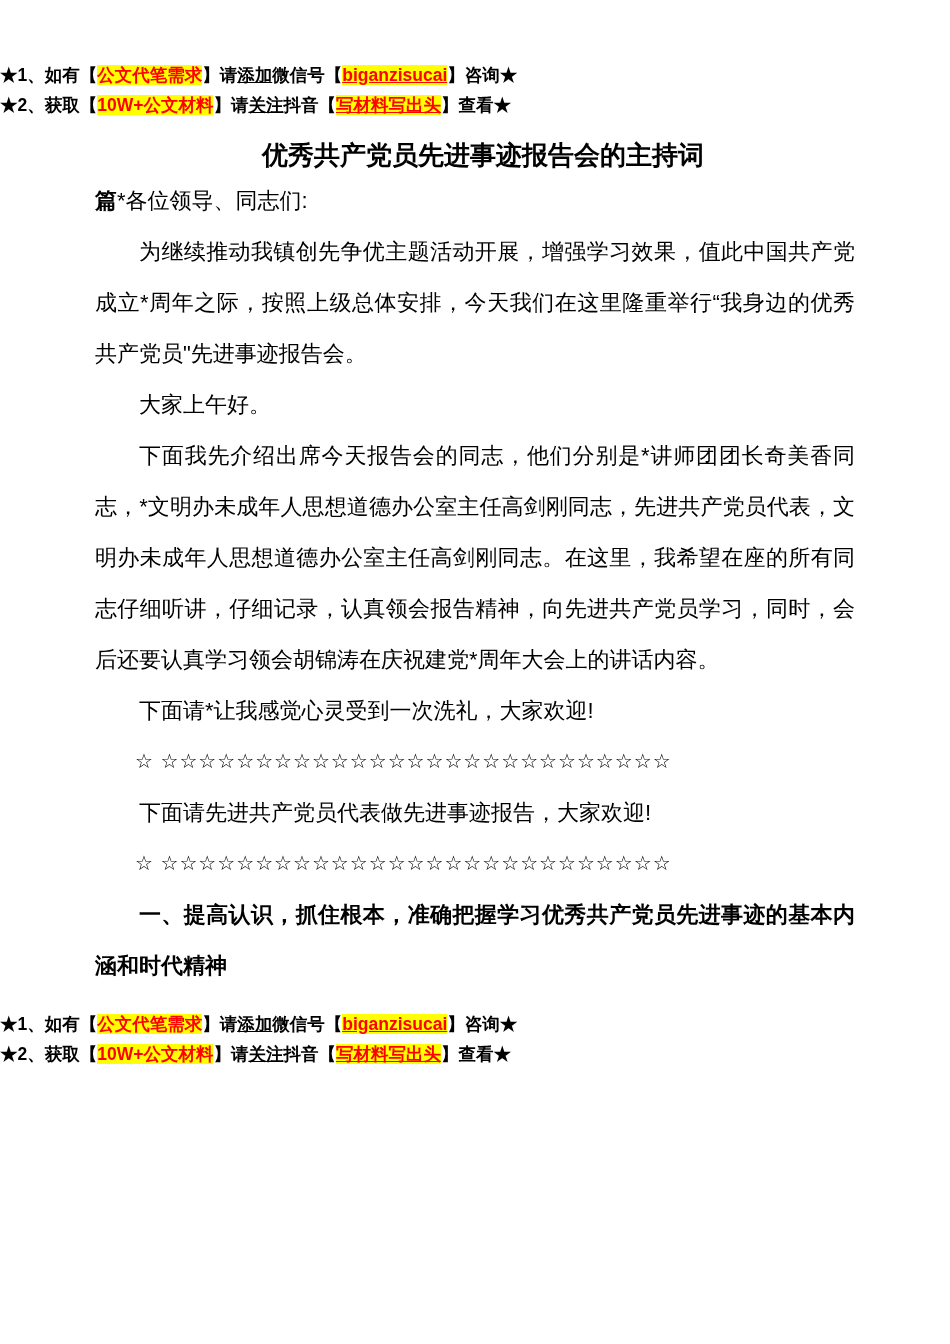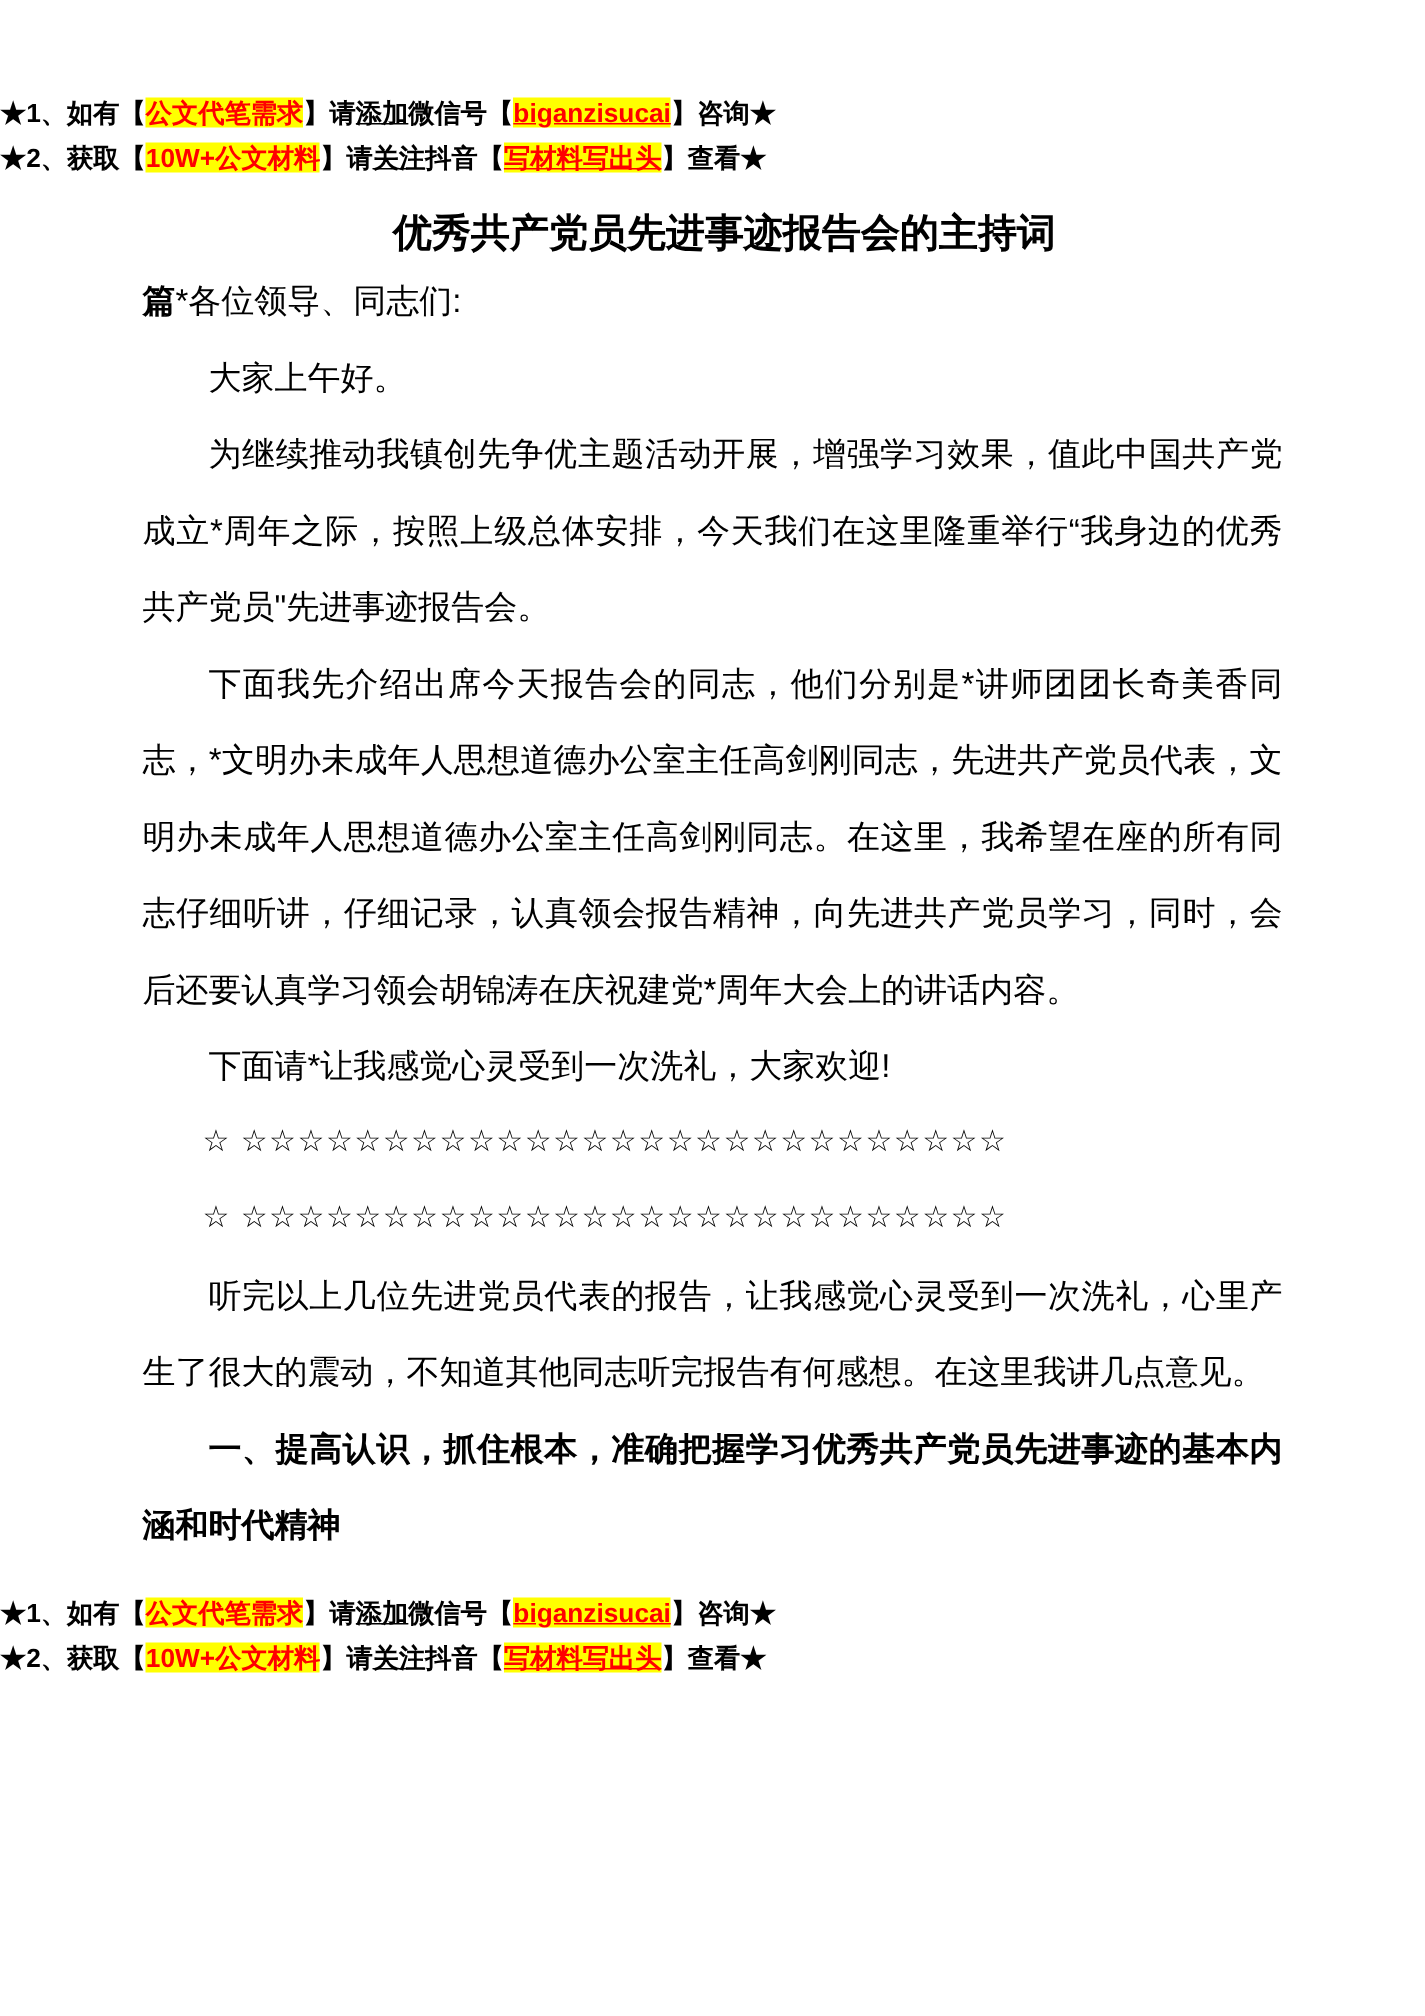--- a/index.html
+++ b/index.html
@@ -76,27 +76,27 @@
 
   <div class="promo">
     <div><span>★1、如有【</span><span class="hl">公文代笔需求</span><span>】请</span><span class="u-black">添加</span><span>微信号【</span><span class="hl-u">biganzisucai</span><span>】咨询★</span></div>
     <div><span>★2、获取【</span><span class="hl">10W+公文材料</span><span>】请</span><span class="u-black">关注</span><span>抖音【</span><span class="hl-u">写材料写出头</span><span>】查看★</span></div>
   </div>
 
   <h1 class="doc-title">优秀共产党员先进事迹报告会的主持词</h1>
 
   <div class="content">
     <p class="no-indent"><span class="bold">篇</span><span>*各位领导、同志们:</span></p>
+    <p>为继续推动我镇创先争优主题活动开展，增强学习效果，值此中国共产党成立*周年之际，按照上级总体安排，今天我们在这里隆重举行“我身边的优秀共产党员"先进事迹报告会。</p>
     <p>大家上午好。</p>
-    <p>为继续推动我镇创先争优主题活动开展，增强学习效果，值此中国共产党成立*周年之际，按照上级总体安排，今天我们在这里隆重举行“我身边的优秀共产党员"先进事迹报告会。</p>
     <p>下面我先介绍出席今天报告会的同志，他们分别是*讲师团团长奇美香同志，*文明办未成年人思想道德办公室主任高剑刚同志，先进共产党员代表，文明办未成年人思想道德办公室主任高剑刚同志。在这里，我希望在座的所有同志仔细听讲，仔细记录，认真领会报告精神，向先进共产党员学习，同时，会后还要认真学习领会胡锦涛在庆祝建党*周年大会上的讲话内容。</p>
     <p>下面请*让我感觉心灵受到一次洗礼，大家欢迎!</p>
     <p class="stars">☆ ☆☆☆☆☆☆☆☆☆☆☆☆☆☆☆☆☆☆☆☆☆☆☆☆☆☆☆</p>
+    <p>下面请先进共产党员代表做先进事迹报告，大家欢迎!</p>
     <p class="stars">☆ ☆☆☆☆☆☆☆☆☆☆☆☆☆☆☆☆☆☆☆☆☆☆☆☆☆☆☆</p>
-    <p>听完以上几位先进党员代表的报告，让我感觉心灵受到一次洗礼，心里产生了很大的震动，不知道其他同志听完报告有何感想。在这里我讲几点意见。</p>
     <p class="section-heading">一、提高认识，抓住根本，准确把握学习优秀共产党员先进事迹的基本内涵和时代精神</p>
   </div>
 
   <div class="promo promo-footer">
     <div><span>★1、如有【</span><span class="hl">公文代笔需求</span><span>】请</span><span class="u-black">添加</span><span>微信号【</span><span class="hl-u">biganzisucai</span><span>】咨询★</span></div>
     <div><span>★2、获取【</span><span class="hl">10W+公文材料</span><span>】请</span><span class="u-black">关注</span><span>抖音【</span><span class="hl-u">写材料写出头</span><span>】查看★</span></div>
   </div>
 
 </div>
 

